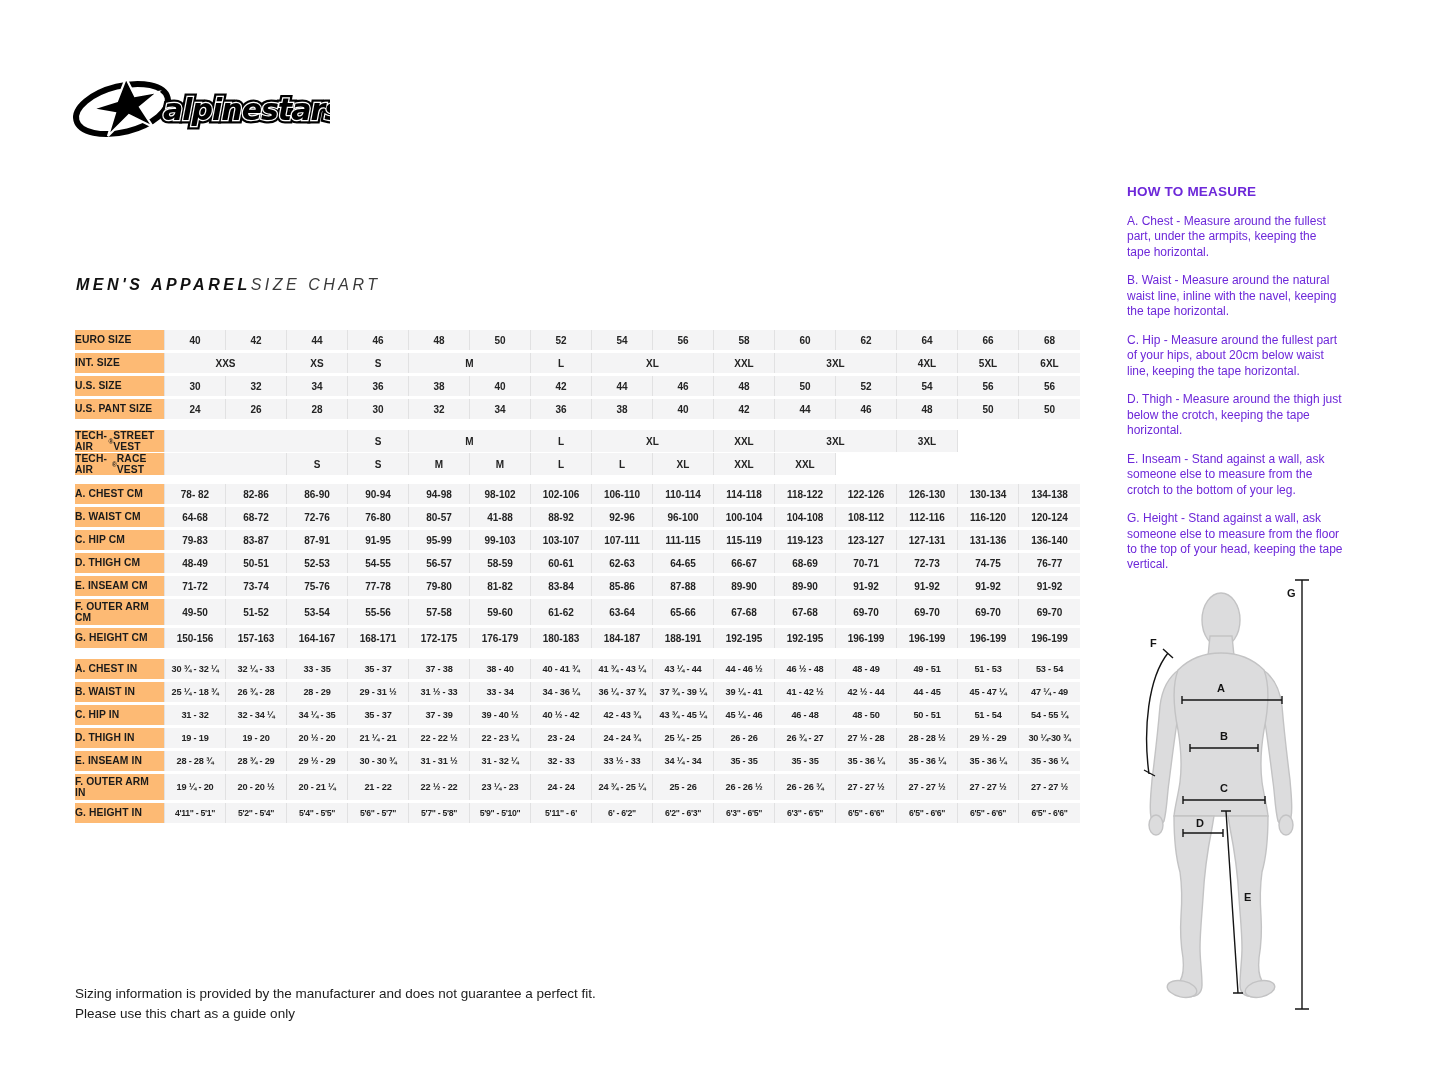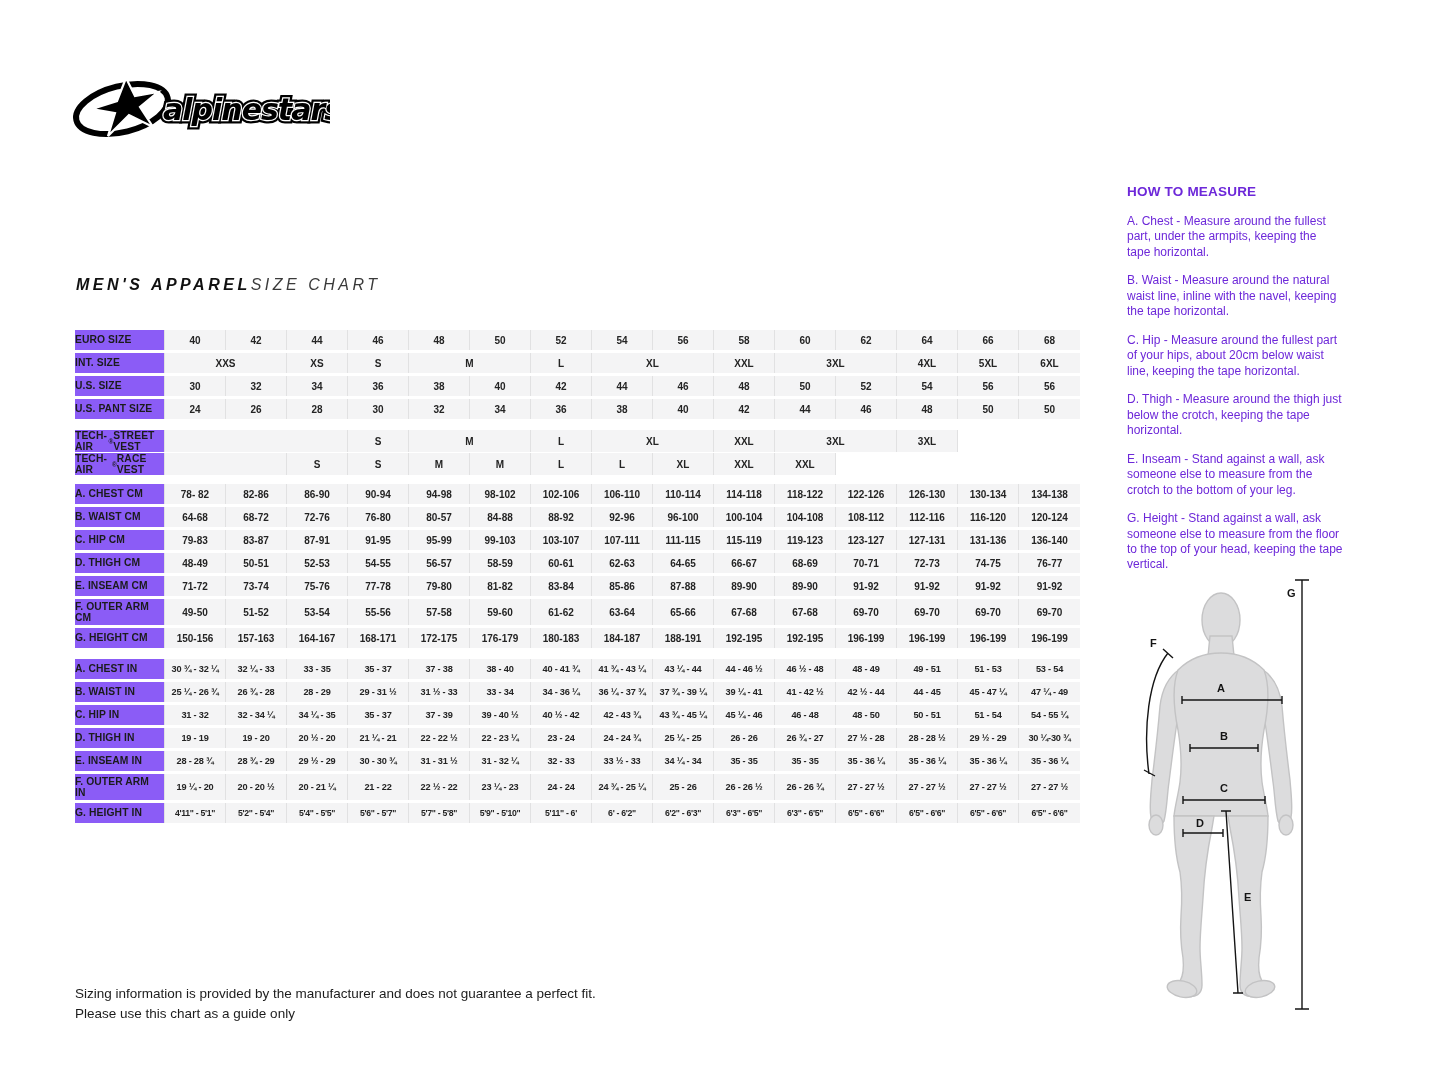--- a/index.html
+++ b/index.html
@@ -15,21 +15,21 @@
   .page-title .t-bold { font-weight:700; margin-right:0; }
   .page-title .t-light { font-weight:400; color:#3a3a3a; }
 
   
   .size-table { position:absolute; left:75px; top:330px; width:1005px; }
   .table-group { margin-bottom:11px; }
   .table-group:last-child { margin-bottom:0; }
   .t-row { display:grid; grid-template-columns:90px repeat(15,1fr); height:20px; margin-bottom:3px; }
   .t-row.tall { height:26px; }
   .t-label {
-    background:#8b5cf6; border-right:1px solid #e1e1e2; font-weight:700; font-size:10.3px;
+    background:#fdba74; border-right:1px solid #e1e1e2; font-weight:700; font-size:10.3px;
     color:#1b1b1b; display:flex; align-items:center; line-height:1.08; padding-right:3px;
     letter-spacing:0.1px;
   }
   .t-label sup { font-size:6.5px; vertical-align:super; }
   .t-cell {
     background:#f4f4f5; border-right:1px solid #e1e1e2; font-weight:700; font-size:10px;
     color:#242424; display:flex; align-items:center; justify-content:center; white-space:nowrap;
   }
   .t-row .t-cell:last-child { border-right:0; }
   .t-cell.blank { background:transparent; border-right:0; }
@@ -184,21 +184,21 @@
         <div class="t-cell">130-134</div>
         <div class="t-cell">134-138</div>
       </div>
       <div class="t-row">
         <div class="t-label">B. WAIST CM</div>
         <div class="t-cell">64-68</div>
         <div class="t-cell">68-72</div>
         <div class="t-cell">72-76</div>
         <div class="t-cell">76-80</div>
         <div class="t-cell">80-57</div>
-        <div class="t-cell">84-88</div>
+        <div class="t-cell">41-88</div>
         <div class="t-cell">88-92</div>
         <div class="t-cell">92-96</div>
         <div class="t-cell">96-100</div>
         <div class="t-cell">100-104</div>
         <div class="t-cell">104-108</div>
         <div class="t-cell">108-112</div>
         <div class="t-cell">112-116</div>
         <div class="t-cell">116-120</div>
         <div class="t-cell">120-124</div>
       </div>
@@ -307,21 +307,21 @@
         <div class="t-cell">43 ¼ - 44</div>
         <div class="t-cell">44  - 46 ½</div>
         <div class="t-cell">46 ½ - 48</div>
         <div class="t-cell">48 - 49</div>
         <div class="t-cell">49  - 51</div>
         <div class="t-cell">51  - 53</div>
         <div class="t-cell">53  - 54</div>
       </div>
       <div class="t-row">
         <div class="t-label">B. WAIST IN</div>
-        <div class="t-cell">25 ¼ - 26 ¾</div>
+        <div class="t-cell">25 ¼ - 18 ¾</div>
         <div class="t-cell">26 ¾ - 28</div>
         <div class="t-cell">28  - 29</div>
         <div class="t-cell">29  - 31 ½</div>
         <div class="t-cell">31 ½ - 33</div>
         <div class="t-cell">33  - 34</div>
         <div class="t-cell">34  - 36 ¼</div>
         <div class="t-cell">36 ¼ - 37 ¾</div>
         <div class="t-cell">37 ¾ - 39 ¼</div>
         <div class="t-cell">39 ¼ - 41</div>
         <div class="t-cell">41 - 42 ½</div>

